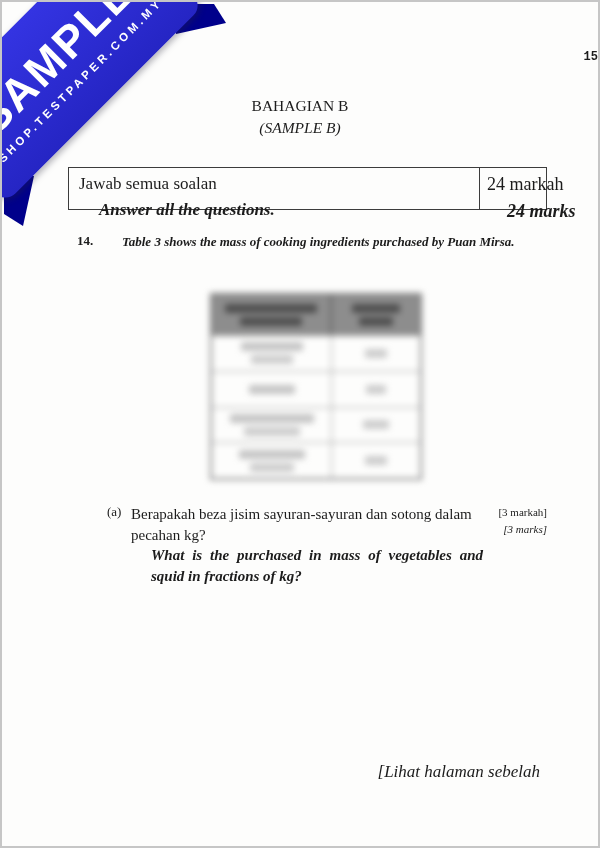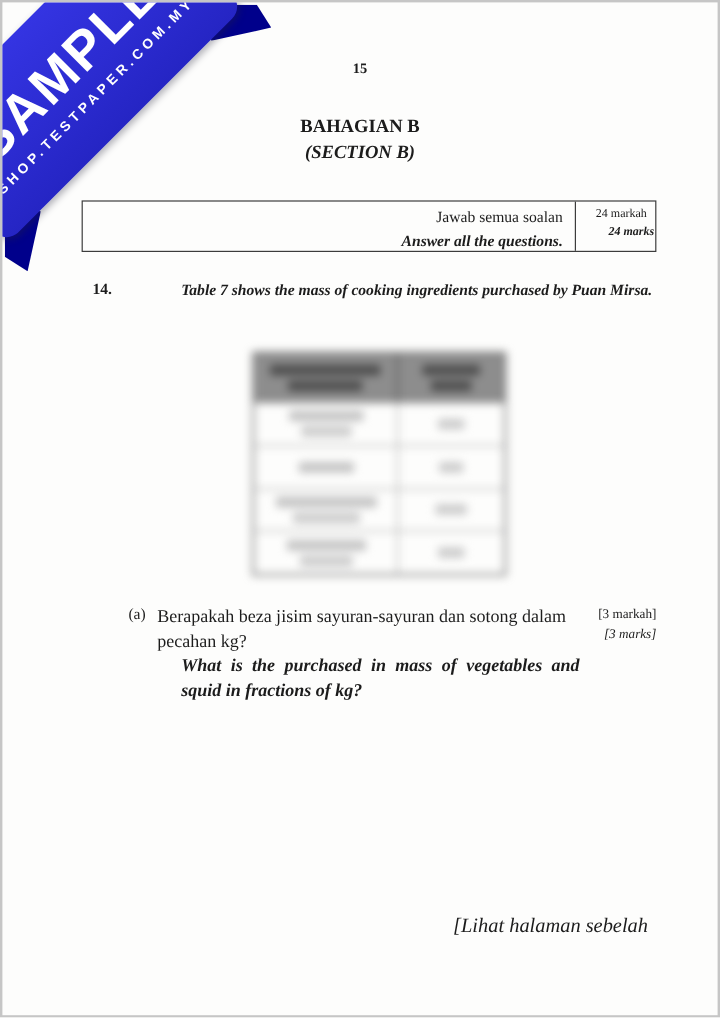--- a/index.html
+++ b/index.html
@@ -22,36 +22,36 @@
     background:linear-gradient(180deg,#3434e2 0%, #2525c4 100%);
     transform:rotate(-45deg); border-radius:14px; z-index:2;
     display:flex; flex-direction:column; align-items:center; justify-content:center;
     box-shadow:0 3px 6px rgba(40,40,60,0.35);
     font-family:"Liberation Sans", sans-serif; color:#fff; text-align:center;
   }
   .ribbon-title { font-weight:bold; font-size:45px; letter-spacing:2px; line-height:1; }
   .ribbon-subtitle { font-weight:bold; font-size:11.5px; letter-spacing:3.5px; margin-top:7px; white-space:nowrap; }
 
   
-  .page-number { position:absolute; top:48px; left:0; right:0; text-align:center;
-    font-weight:bold; font-size:12px; }
+  .page-number { position:absolute; top:48px; left:0; right:0; text-align:right;
+    font-weight:bold; font-size:12px;font-family:Liberation Mono, monospace; }
   .section-title { position:absolute; top:93px; left:0; right:0; text-align:center;
-    font-weight:bold; font-size:15.5px; line-height:1.42; }
+    font-weight:normal; font-size:15.5px; line-height:1.42; }
   .section-title .en-line { font-style:italic; }
 
   
   .inst-box { position:absolute; left:66px; top:165px; width:479px; height:43px;
     border:1.5px solid #3c3c3c; display:flex; background:#fdfdfc; }
-  .inst-left { flex:1; padding:3px 10px; font-size:13px; line-height:1.5;text-align:right; }
+  .inst-left { flex:1; padding:3px 10px; font-size:17px; line-height:1.5; }
   .inst-right { width:67px; border-left:1.5px solid #3c3c3c; padding:3px 7px;
-    font-size:10px; line-height:1.5; text-align:right; white-space:nowrap; }
+    font-size:18px; line-height:1.5; text-align:right; white-space:nowrap; }
   .en { font-style:italic; font-weight:bold;margin-left:20px; }
 
   
-  .q14 { position:absolute; left:75px; top:231px; width:472px; display:flex;gap:29px; }
+  .q14 { position:absolute; left:75px; top:231px; width:472px; display:flex; }
   .q-num { font-weight:bold; font-size:13px; width:25px; flex:none; }
   .q-text { font-size:13px; line-height:1.38; }
 
   
   .tbl-wrap { position:absolute; left:208px; top:291px; width:212px; height:187px;
     filter:blur(3.4px); }
   .tbl { width:100%; height:100%; border:2px solid #7e7e7e; display:flex; flex-direction:column; }
   .tbl-header { height:40px; background:#8d8d8d; display:flex; flex:none; }
   .th-left { width:120px; border-right:2px solid #646464; display:flex; flex-direction:column;
     align-items:center; justify-content:center; gap:4px; }
@@ -83,38 +83,38 @@
   <div class="fold fold-top"></div>
   <div class="fold fold-left"></div>
   <div class="ribbon-band">
     <div class="ribbon-title">SAMPLE</div>
     <div class="ribbon-subtitle">SHOP.TESTPAPER.COM.MY</div>
   </div>
 
   <div class="page-number">15</div>
   <div class="section-title">
     <div>BAHAGIAN B</div>
-    <div class="en-line">(SECTION B)</div>
+    <div class="en-line">(SAMPLE B)</div>
   </div>
 
   <div class="inst-box">
     <div class="inst-left">
       <div>Jawab semua soalan</div>
       <div class="en">Answer all the questions.</div>
     </div>
     <div class="inst-right">
       <div>24 markah</div>
       <div class="en">24 marks</div>
     </div>
   </div>
 
   <div class="q14">
     <div class="q-num">14.</div>
     <div class="q-text">
-      <div class="en">Table 7 shows the mass of cooking ingredients purchased by Puan Mirsa.</div>
+      <div class="en">Table 3 shows the mass of cooking ingredients purchased by Puan Mirsa.</div>
     </div>
   </div>
 
   <div class="tbl-wrap">
     <div class="tbl">
       <div class="tbl-header">
         <div class="th-left">
           <div class="hblob" style="width:92px"></div>
           <div class="hblob" style="width:62px"></div>
         </div>

